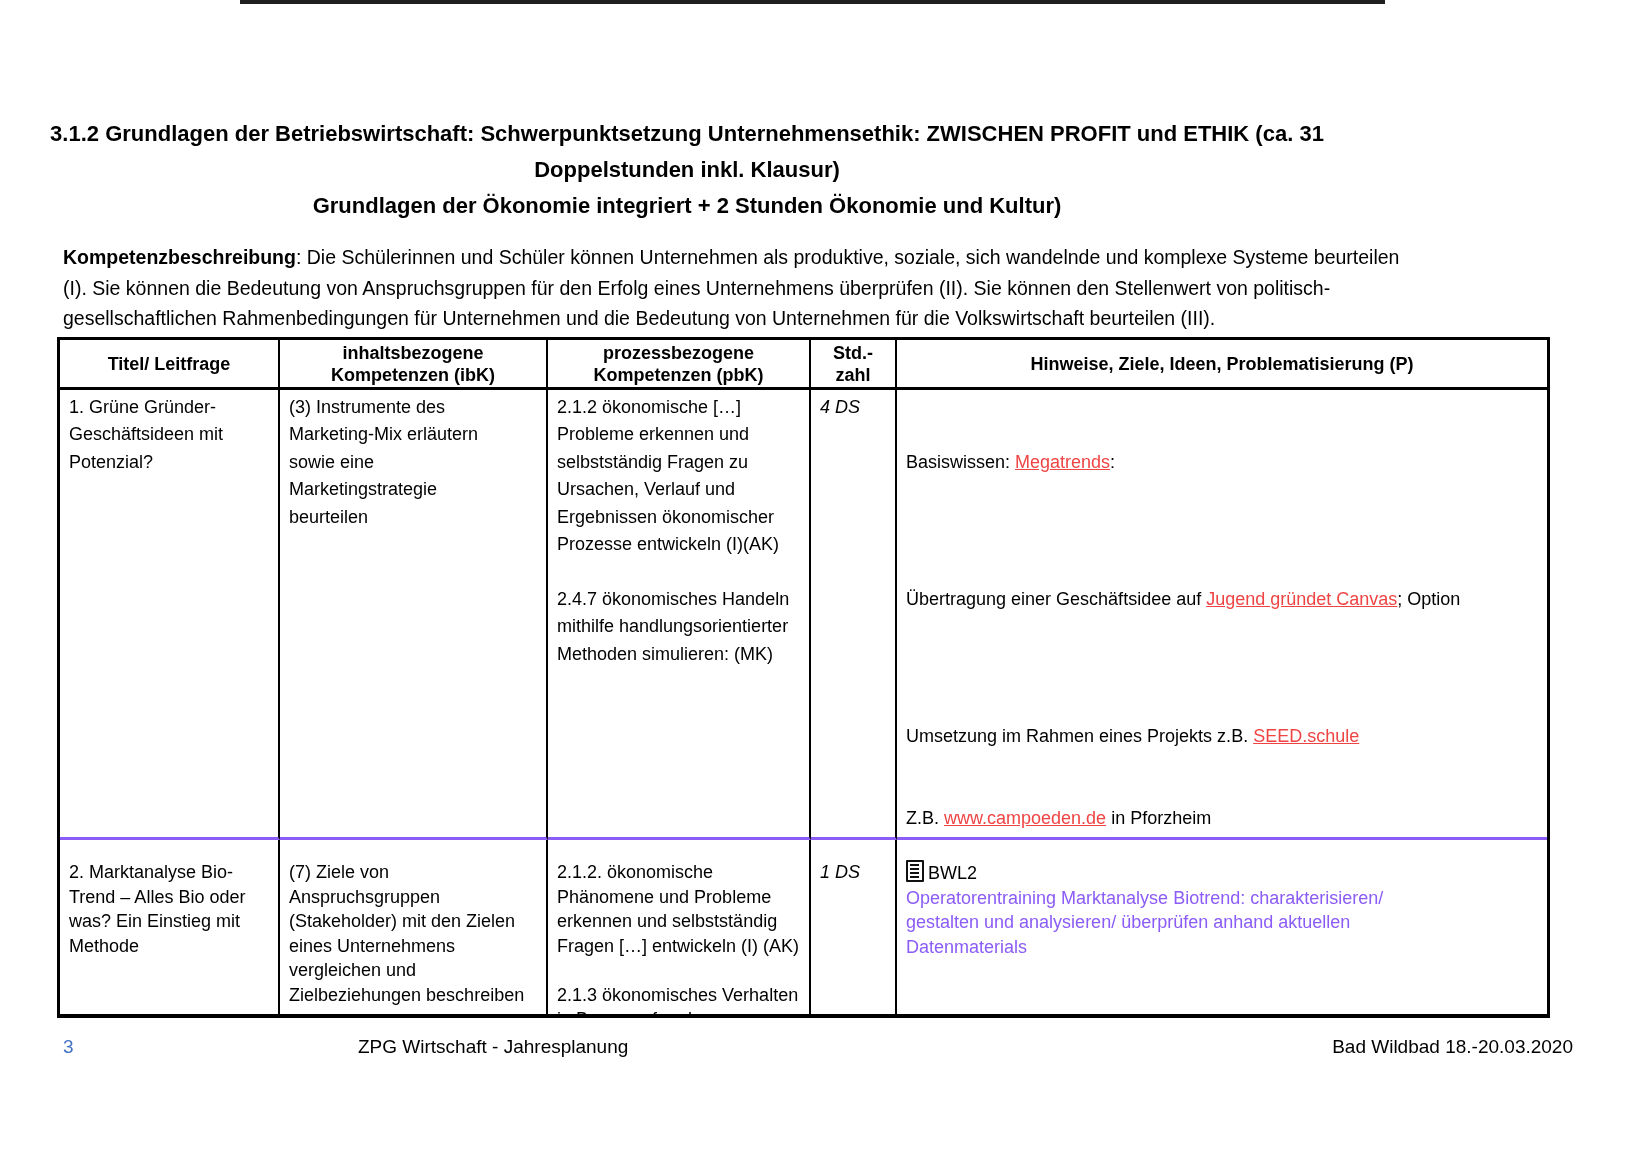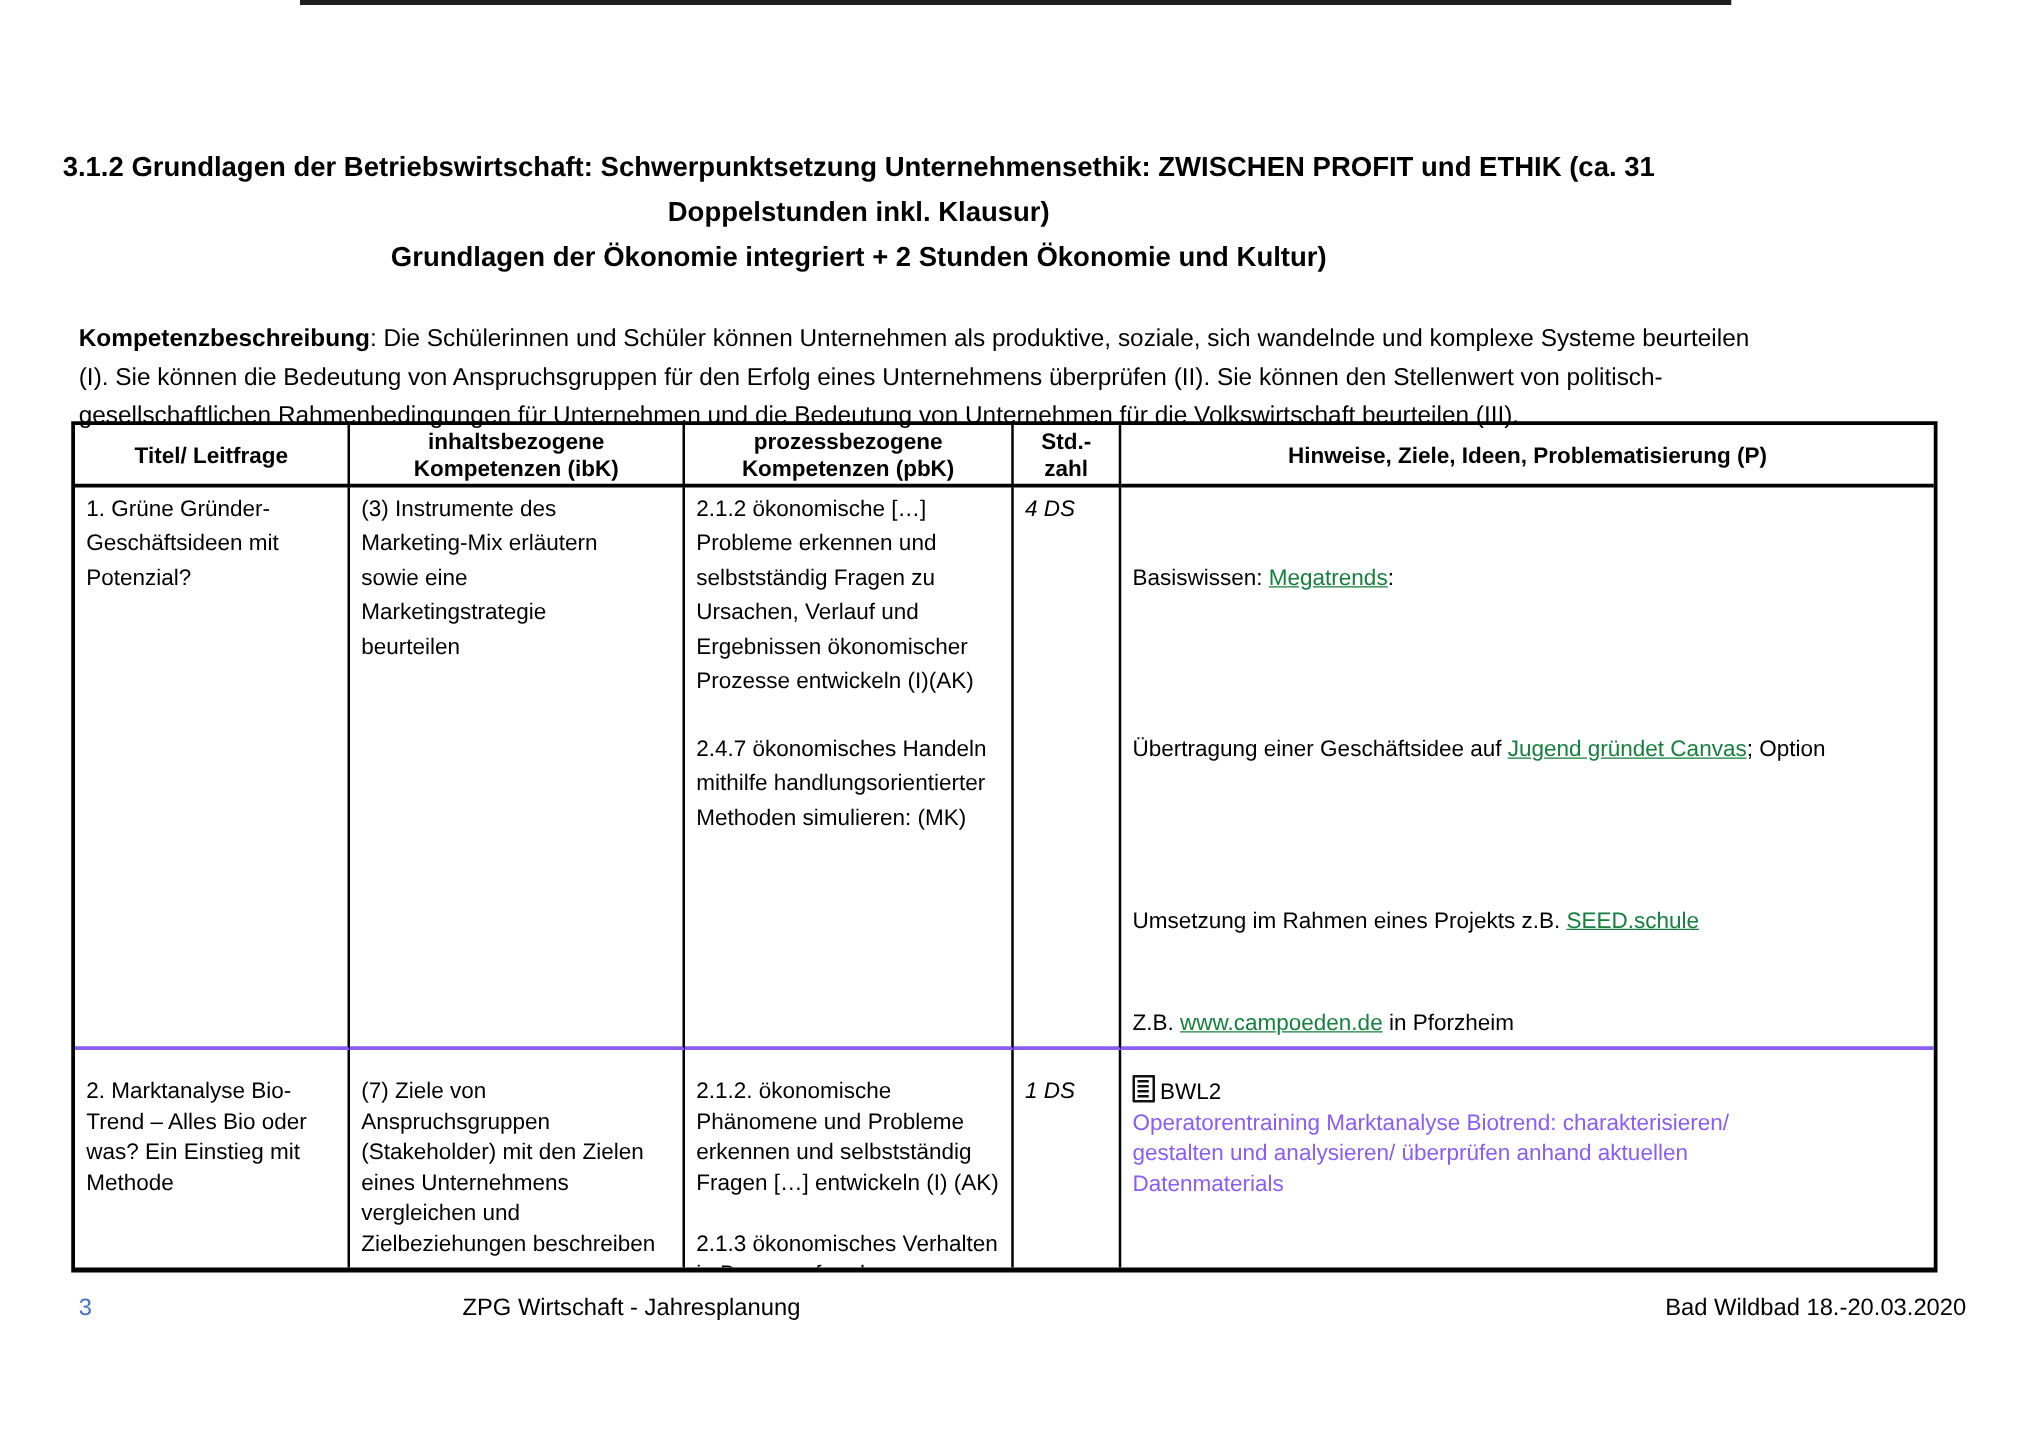--- a/index.html
+++ b/index.html
@@ -3,51 +3,51 @@
 <meta charset="utf-8">
 <style>
   html,body{margin:0;padding:0;}
   body{
     width:1630px;height:1150px;background:#ffffff;color:#000;
     font-family:"Liberation Sans",sans-serif;position:relative;overflow:hidden;
   }
   .top-bar{position:absolute;left:240px;top:0;width:1145px;height:4px;background:#1f1f1f;}
   .doc-title{position:absolute;top:116px;left:0;width:1374px;text-align:center;
     font-weight:bold;font-size:22px;line-height:36px;}
-  .desc{position:absolute;top:242px;left:63px;width:1520px;font-size:19.5px;line-height:30.5px;margin-top:14px;}
+  .desc{position:absolute;top:242px;left:63px;width:1520px;font-size:19.5px;line-height:30.5px;}
   .desc .line{white-space:nowrap;}
   .ptable{
     position:absolute;left:57px;top:337px;width:1493px;height:681px;box-sizing:border-box;
     border:3px solid #000;border-bottom-width:4px;
     display:grid;grid-template-columns:220px 268px 263px 86px auto;
     grid-template-rows:50px 450px auto;font-size:18px;
   }
   .cell{box-sizing:border-box;overflow:hidden;}
   .c1,.c2,.c3,.c4{border-right:2px solid #000;}
   .hcell{font-weight:bold;display:flex;align-items:center;justify-content:center;
     text-align:center;border-bottom:3px solid #000;line-height:22px;padding:0 6px;}
   .bcell{padding:4px 8px 0 9px;line-height:27.4px;}
   .r1{border-bottom:3px solid #8b5cf6;}
   .r2{line-height:24.5px;padding-top:20px;}
   .line{white-space:nowrap;min-height:1em;}
   .seg-b{font-weight:bold;}
   .seg-i{font-style:italic;}
   .seg-red{color:#8b5cf6;}
-  .seg-link{color:#15803d;text-decoration:underline;cursor:pointer;}
+  .seg-link{color:#ef4444;text-decoration:underline;cursor:pointer;}
   .doc-icon{
     display:inline-block;width:14px;height:18px;border:2px solid #111;border-radius:1px;
     margin-right:4px;vertical-align:-3px;background-color:#fff;
     background-image:linear-gradient(#111,#111),linear-gradient(#111,#111),
       linear-gradient(#111,#111),linear-gradient(#111,#111);
     background-size:9px 2px;background-repeat:no-repeat;
     background-position:2px 2px,2px 6px,2px 10px,2px 14px;
   }
   .footer{position:absolute;top:1036px;left:0;width:1630px;height:30px;font-size:19px;}
   .pgnum{position:absolute;left:63px;color:#4472c4;}
-  .fcenter{position:absolute;left:370px;}
+  .fcenter{position:absolute;left:358px;}
   .fright{position:absolute;right:57px;}
 </style>
 </head>
 <body>
 
 <div class="page">
 
   <div class="top-bar"></div>
 
   <div class="doc-title">

